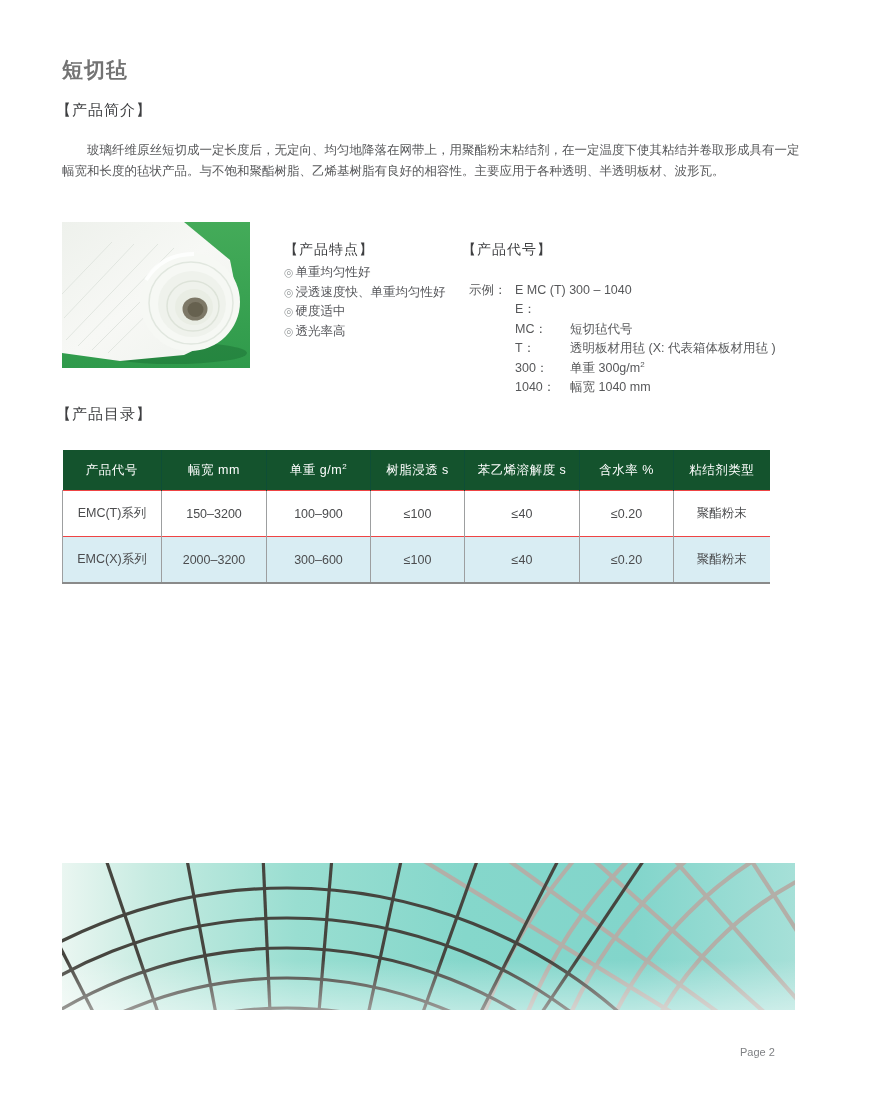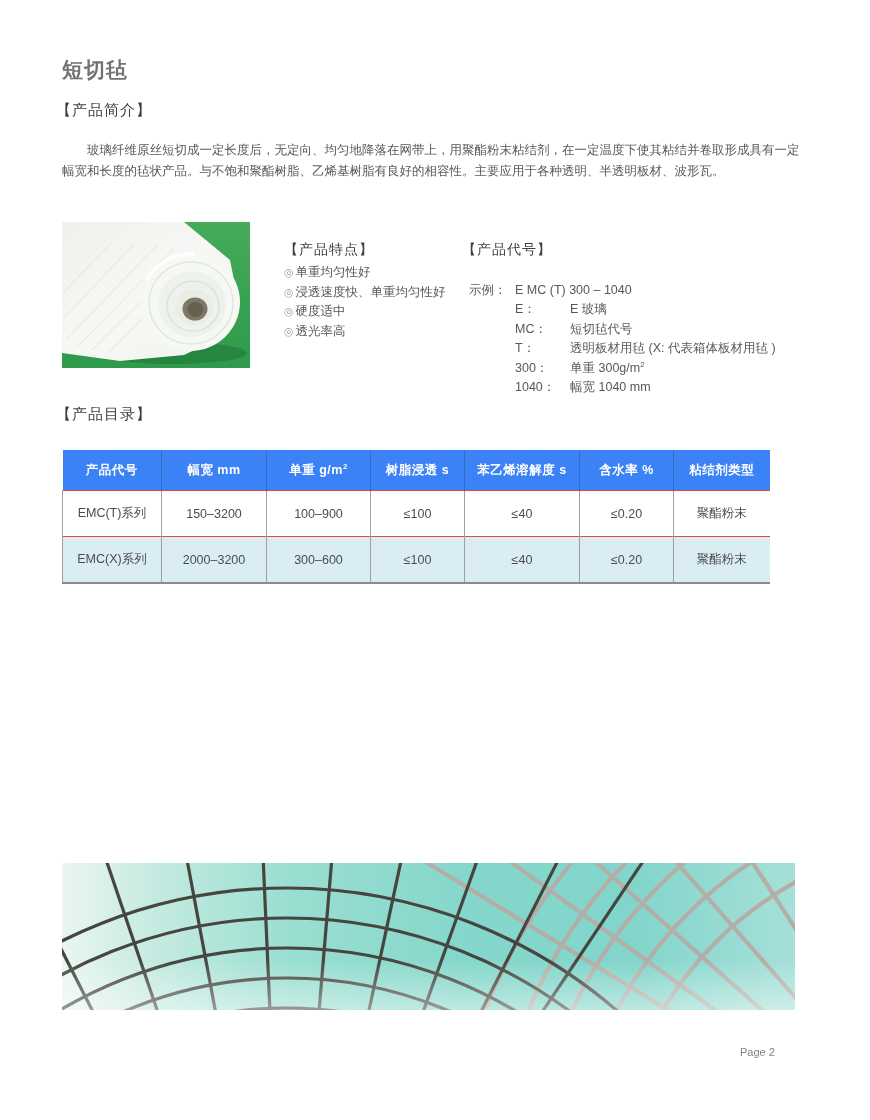--- a/index.html
+++ b/index.html
@@ -32,21 +32,21 @@
     padding-left:7px;white-space:nowrap;}
   .code-row .c1{width:46px;flex:none;}
   .code-row .c2{width:55px;flex:none;}
   .code-row .c3{flex:1;}
   sup{font-size:8px;vertical-align:super;line-height:0;}
   table.catalog{
     left:62px;top:450px;width:707px;border-collapse:collapse;table-layout:fixed;
     position:absolute;border-bottom:2px solid #8a8a8a;
   }
   table.catalog th{
-    height:38px;background:#3b82f6;color:#ffffff;font-weight:bold;
+    height:38px;background:#14532d;color:#ffffff;font-weight:normal;
     font-size:12.5px;text-align:center;letter-spacing:0.5px;
   }
   table.catalog th + th{border-left:1px solid rgba(0,70,80,0.28);}
   table.catalog td{
     height:43px;text-align:center;font-size:12.5px;color:#4b4c4e;
     background:#ffffff;
   }
   table.catalog td + td{border-left:1px solid #9d9fa0;}
   table.catalog td:first-child{border-left:1px solid #9d9fa0;}
   table.catalog tbody tr{border-top:1px solid #ef4444;}
@@ -105,21 +105,20 @@
 
 <div class="abs codes-block">
   <div class="sub-heading">【产品代号】</div>
   <div class="code-row">
     <span class="c1">示例：</span>
     <span class="c3">E MC (T) 300 – 1040</span>
   </div>
   <div class="code-row">
     <span class="c1"></span>
     <span class="c2">E：</span>
-    <span class="c3"><span>E 玻璃</span><sup></sup></span>
   </div>
   <div class="code-row">
     <span class="c1"></span>
     <span class="c2">MC：</span>
     <span class="c3"><span>短切毡代号</span><sup></sup></span>
   </div>
   <div class="code-row">
     <span class="c1"></span>
     <span class="c2">T：</span>
     <span class="c3"><span>透明板材用毡 (X: 代表箱体板材用毡 )</span><sup></sup></span>

